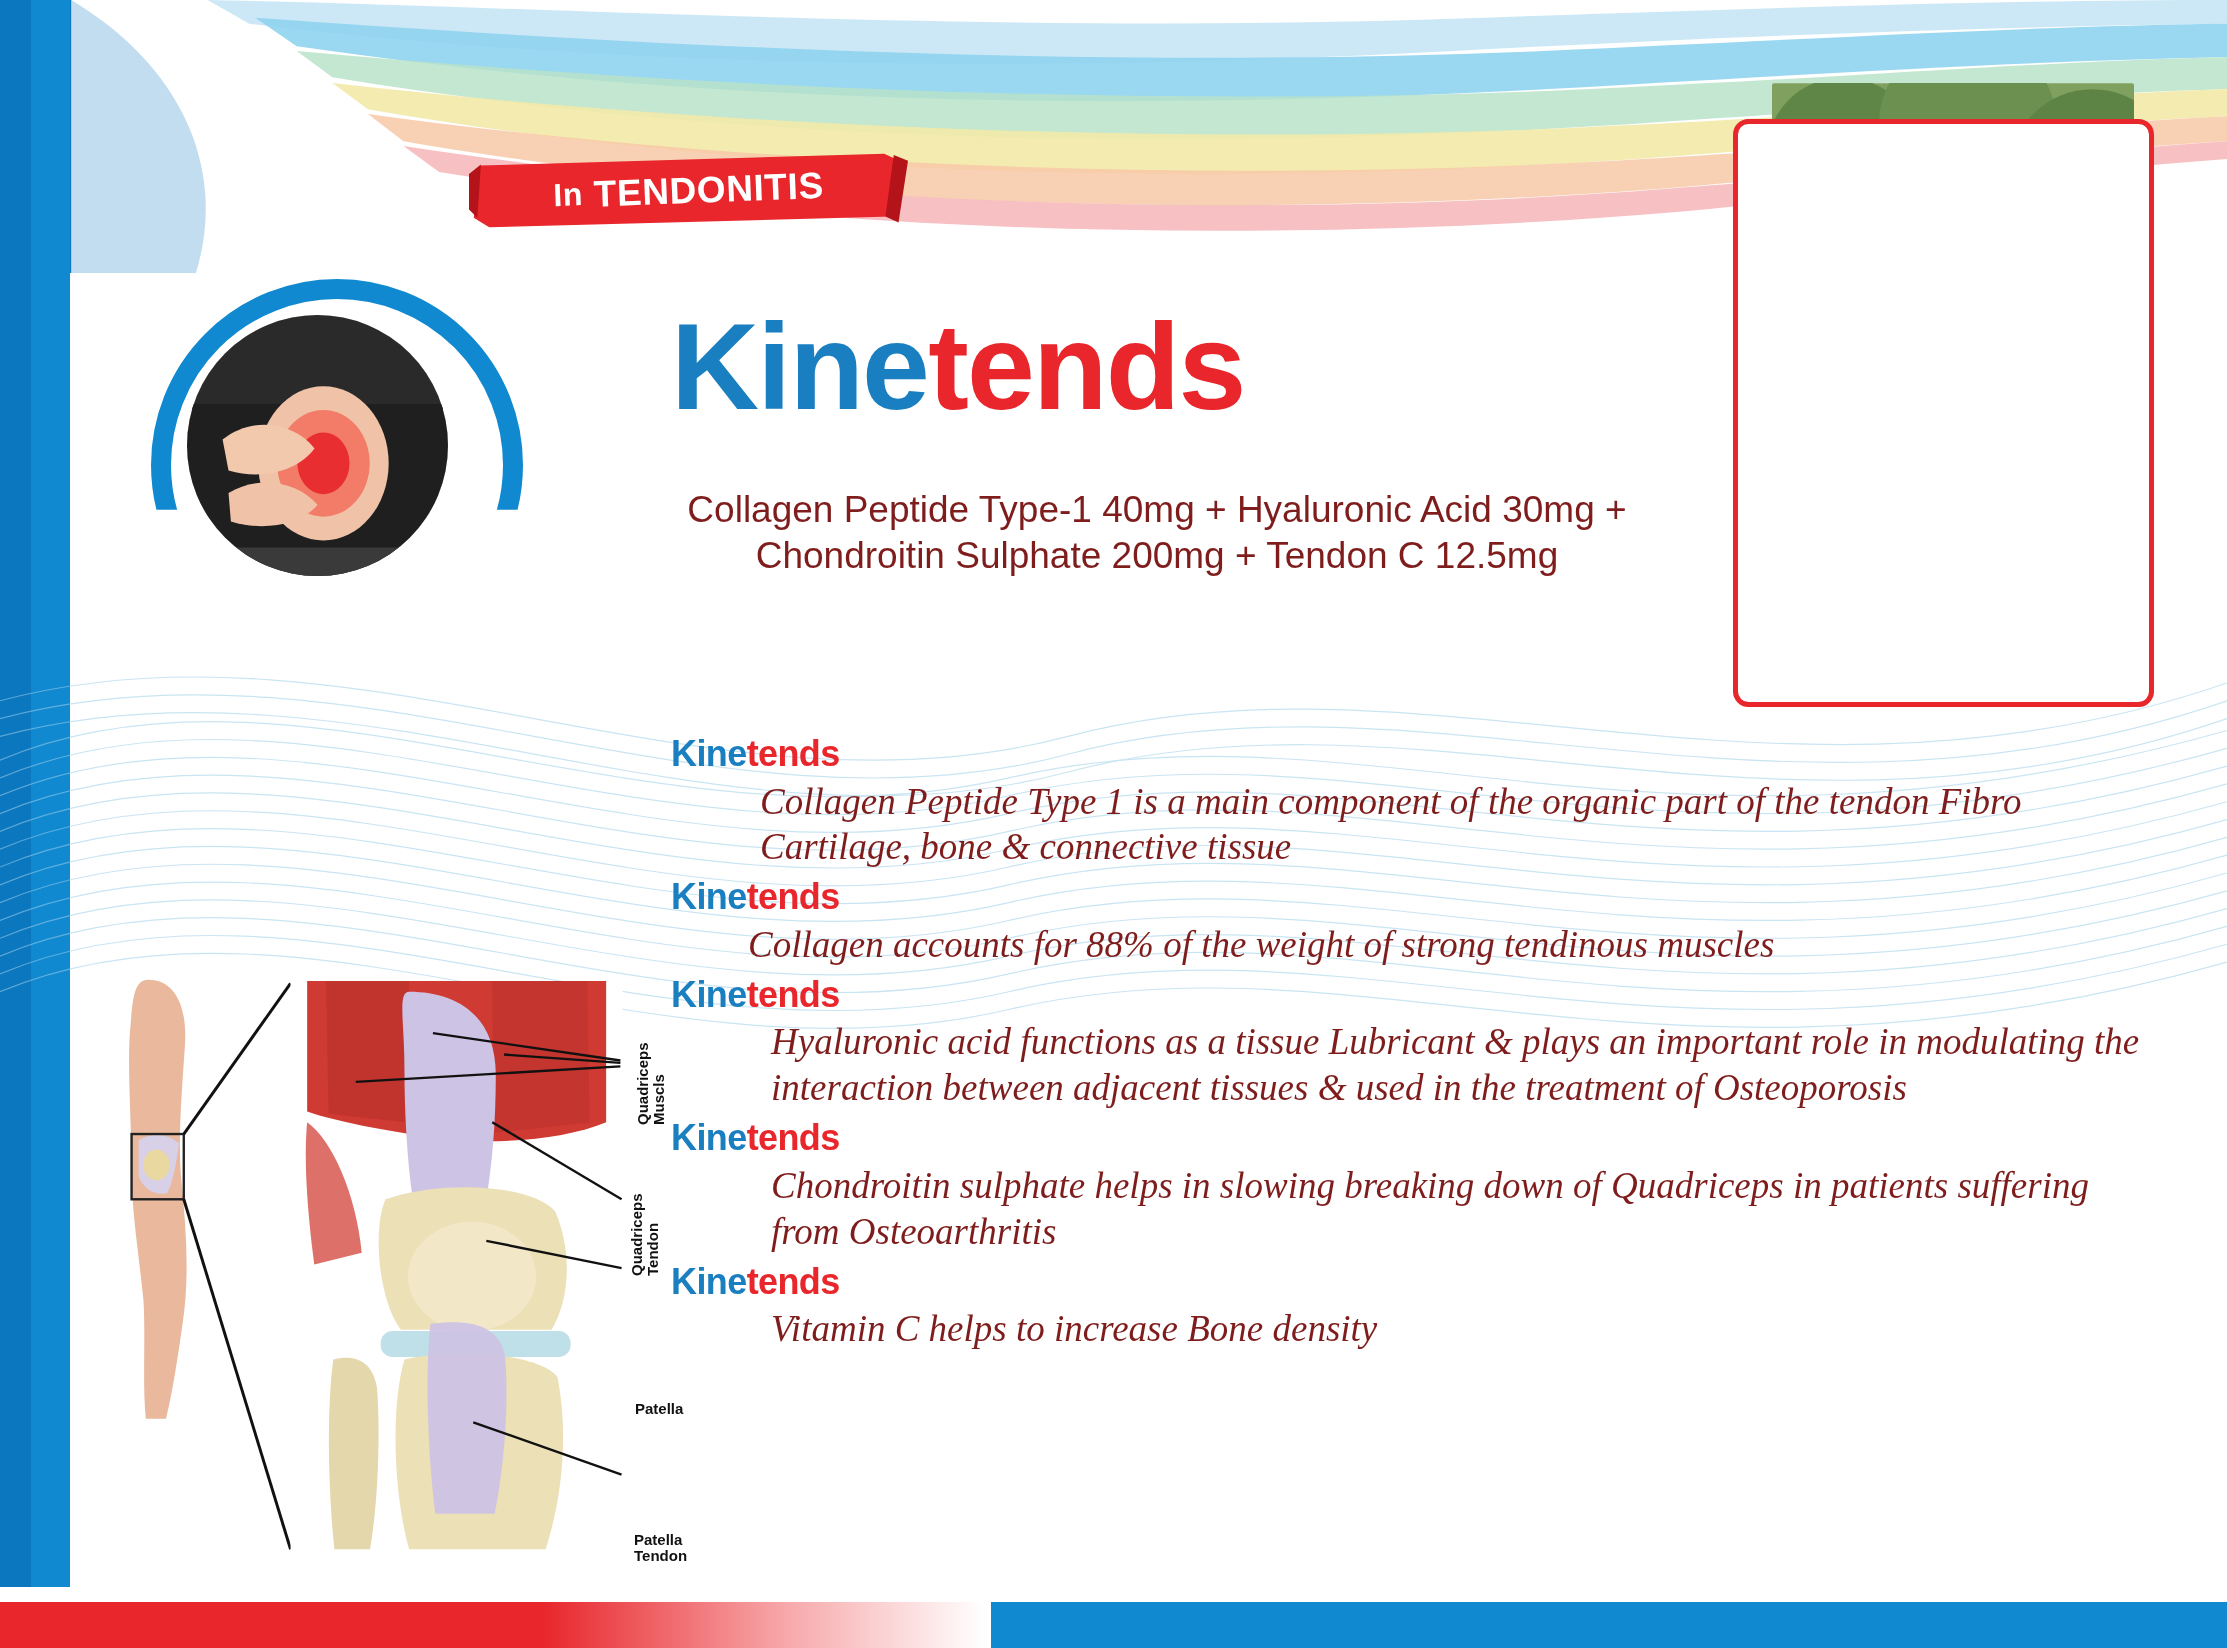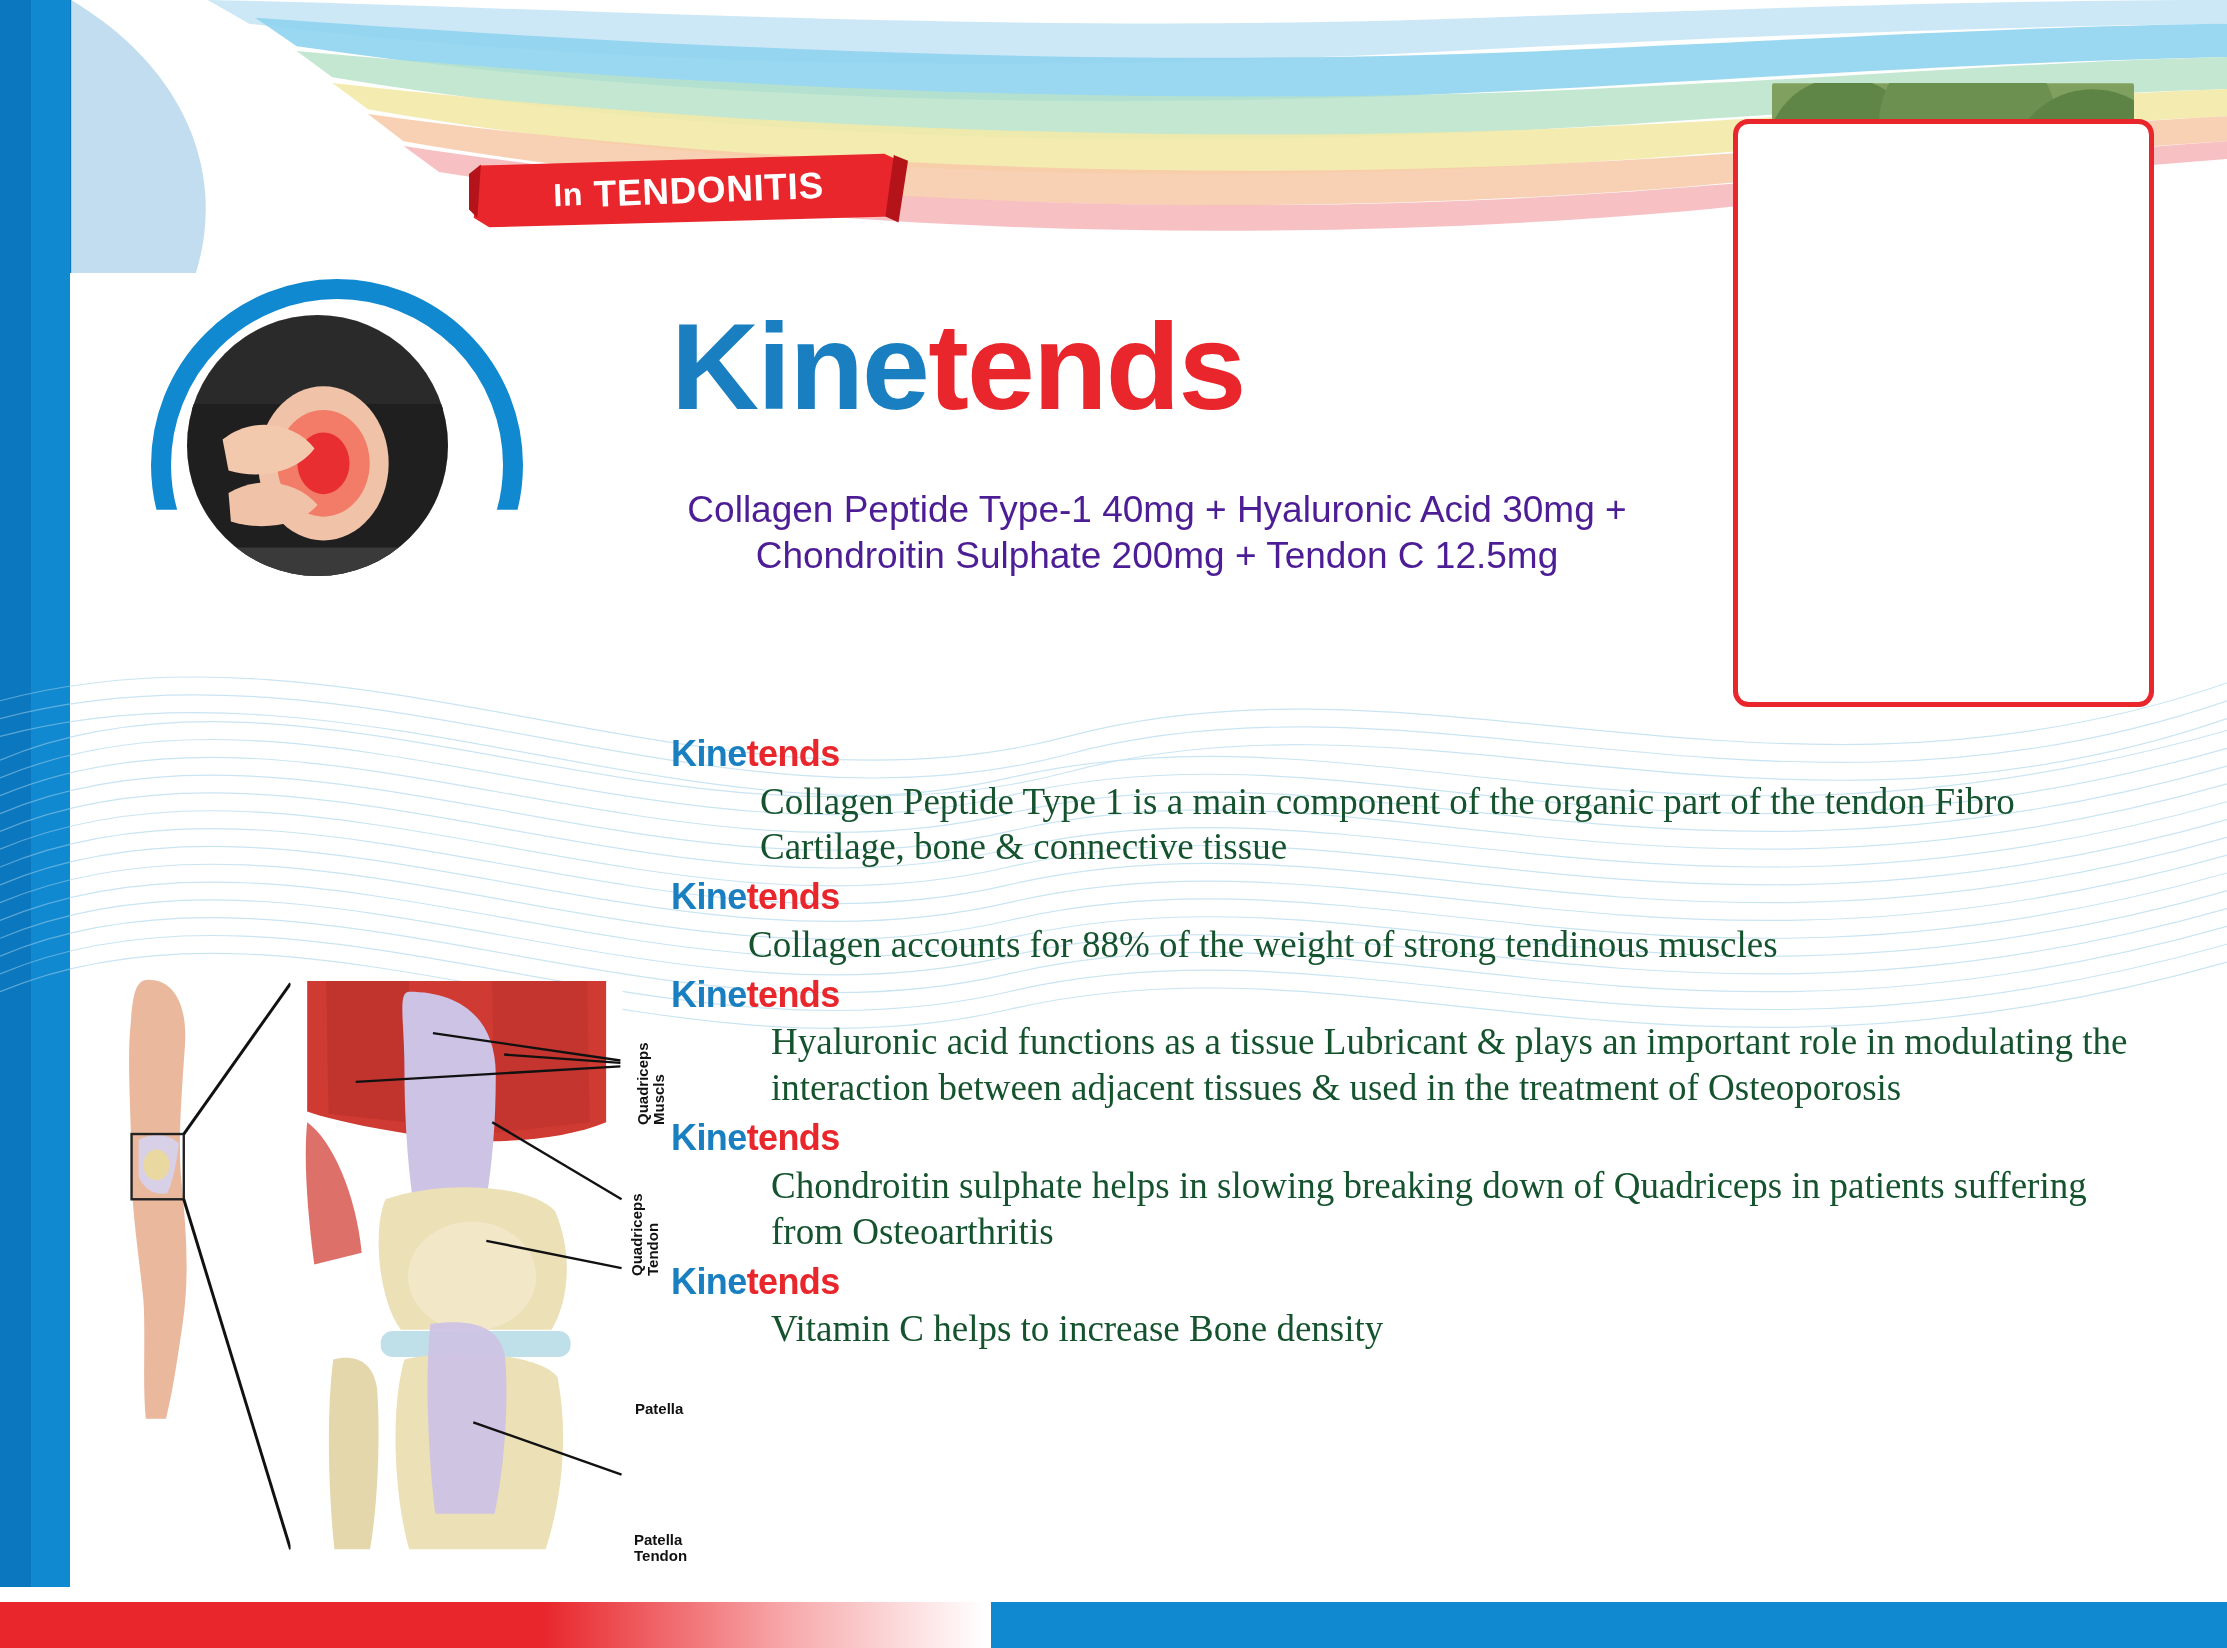--- a/index.html
+++ b/index.html
@@ -72,21 +72,21 @@
     position:absolute; left:671px; top:297px;
     font-size:122px; font-weight:bold; letter-spacing:-1.8px;
     font-family:"Liberation Sans", sans-serif;
     white-space:nowrap;
   }
   .brand .kine { color:#1a7fc1; }
   .brand .tends { color:#e8262b; }
 
   .composition {
     position:absolute; left:534px; top:487px; width:1246px;
-    font-size:37px; line-height:1.25; color:#4c1d95; text-align:center;
+    font-size:37px; line-height:1.25; color:#7f1d1d; text-align:center;
     font-family:"Liberation Sans", sans-serif;
   }
 
   
   .couple-frame {
     position:absolute; left:1733px; top:119px; width:421px; height:588px;
     border:5.3px solid #e8262b; border-radius:15.4px;
     background:#ffffff; padding:6px; box-sizing:border-box;
   }
   .couple-photo {
@@ -107,22 +107,23 @@
   .content { position:absolute; left:671px; top:733px; width:1484px; }
   .item { margin-bottom:6px; }
   .item-head {
     font-size:36px; font-weight:bold; letter-spacing:-0.6px;
     font-family:"Liberation Sans", sans-serif;
   }
   .item-head .kine { color:#1a7fc1; }
   .item-head .tends { color:#e8262b; }
   .item-body {
     font-family:"Liberation Serif", serif;
-    font-size:37px; line-height:1.24; color:#14532d;
+    font-size:37px; line-height:1.24; color:#7f1d1d;
     margin-top:3.6px;
+    font-style:italic;
   }
   .indent-1 { margin-left:89px; }
   .indent-2 { margin-left:77px; }
   .indent-0 { margin-left:100px; }
 </style>
 </head>
 <body>
 
 <div class="page">
 

